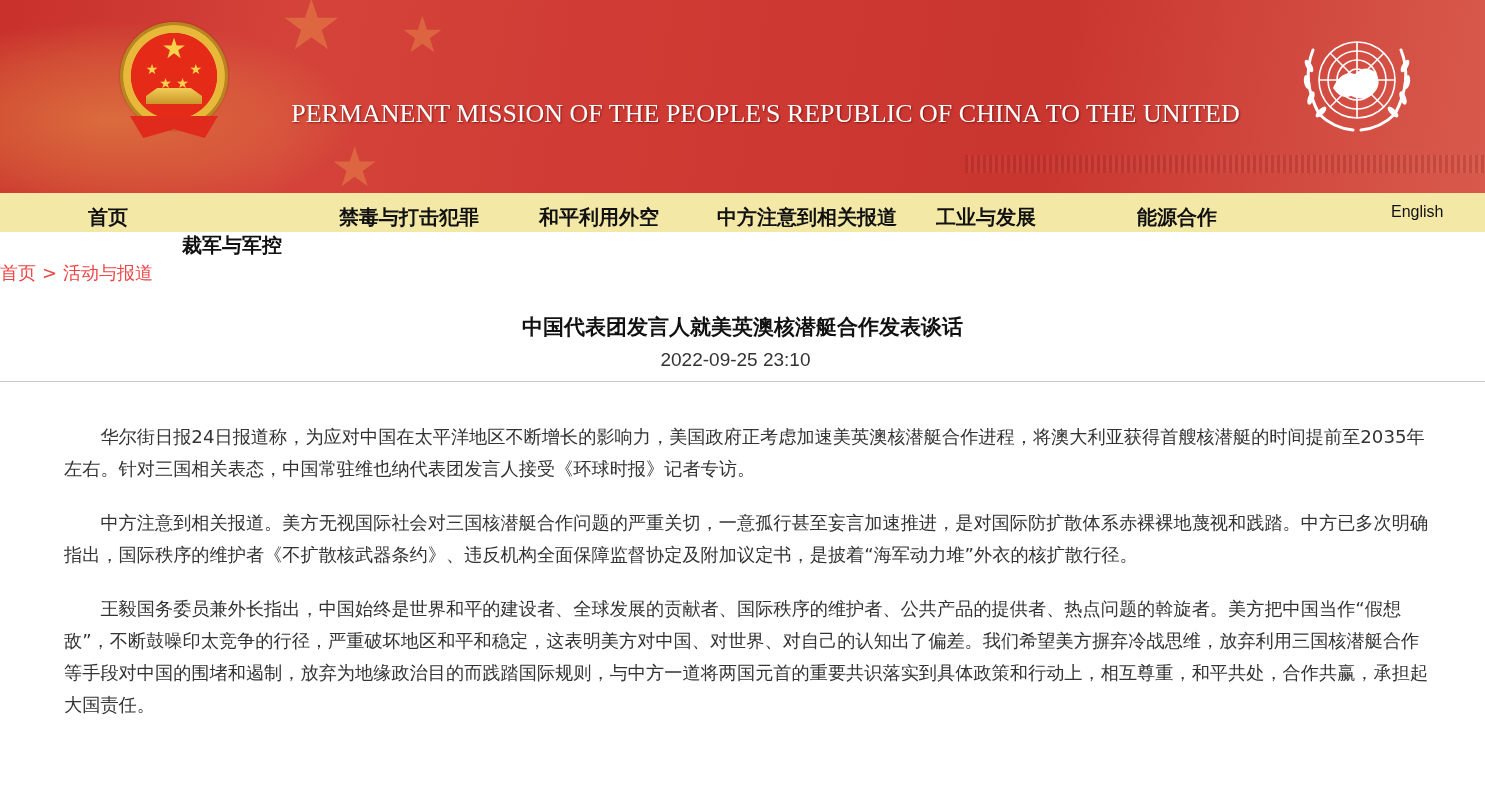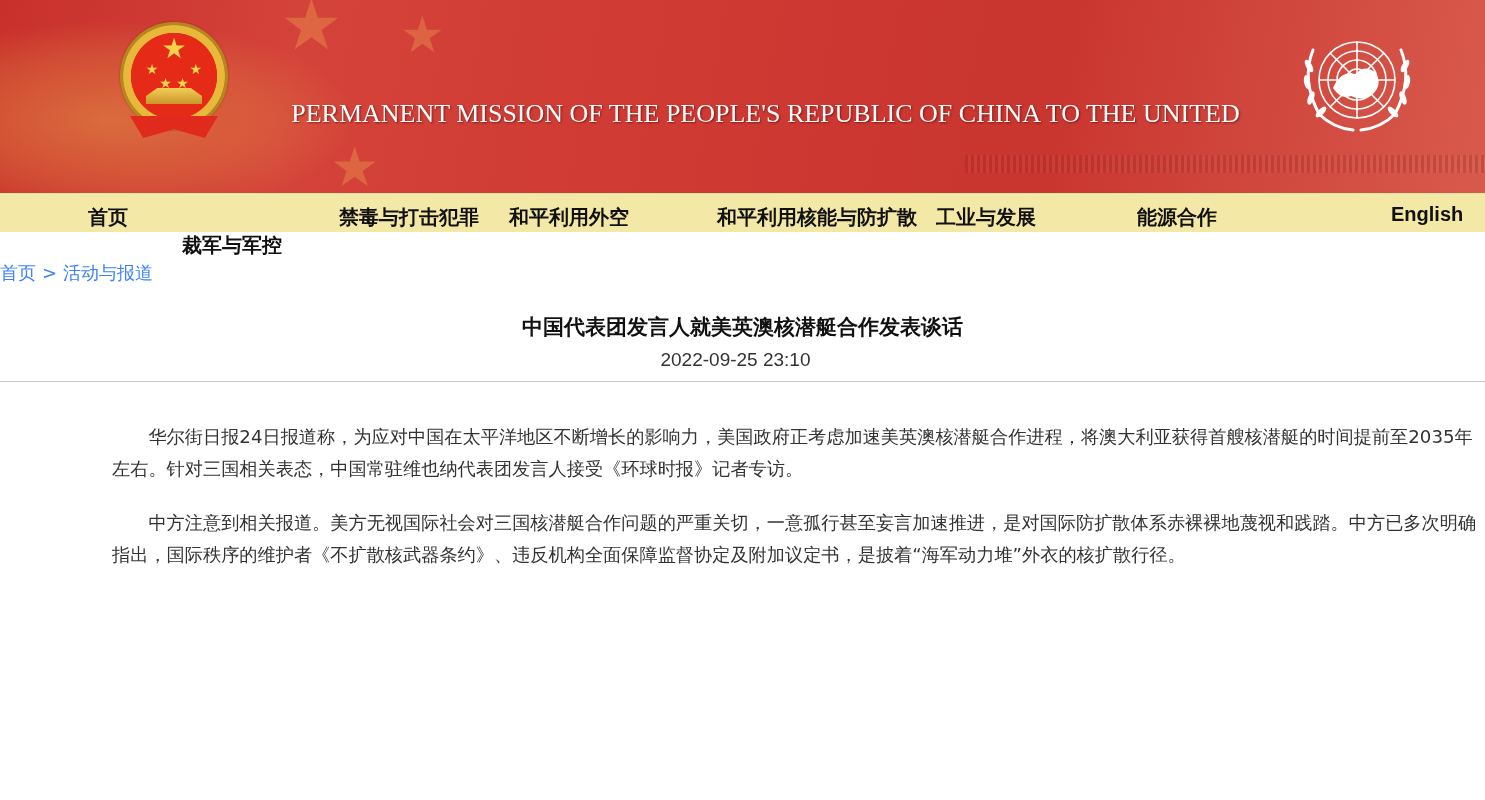--- a/index.html
+++ b/index.html
@@ -25,31 +25,31 @@
 
   .title-cn { position: absolute; left: 263px; top: 34px; font-family: "DejaVu Serif", "Liberation Serif", serif; font-size: 43px; font-weight: bold; color: #fff; letter-spacing: 0.5px;
     text-shadow: 1px 1px 2px rgba(80,0,0,0.6); white-space: nowrap; }
   .title-en { position: absolute; left: 263px; top: 89px; width: 1005px; text-align: center; font-family: "Liberation Serif", "DejaVu Serif", serif; font-size: 26px; line-height: 26px; color: #fff;
     text-shadow: 1px 1px 2px rgba(80,0,0,0.6); margin-top: 12px; }
 
   .un-emblem { position: absolute; left: 1293px; top: 30px; width: 128px; height: 110px; }
 
   .navbar { position: absolute; left: 0; top: 193px; width: 1485px; height: 39px; background: #f3e8a5; }
   .nav-item { position: absolute; top: 204px; font-size: 20px; font-weight: bold; color: #111; white-space: nowrap; font-family: "DejaVu Sans", "Liberation Sans", sans-serif; cursor: pointer; }
-  .nav-english { position: absolute; top: 203px; left: 1391px; font-family: "Liberation Sans", sans-serif; font-size: 20px; font-weight: bold; color: #111; cursor: pointer; }
+  .nav-english { position: absolute; top: 203px; left: 1391px; font-family: "Liberation Sans", sans-serif; font-size: 16px; font-weight: normal; color: #111; cursor: pointer; }
 
-  .breadcrumb { position: absolute; left: 0; top: 261px; font-size: 18px; color: #3b82f6; white-space: nowrap; }
+  .breadcrumb { position: absolute; left: 0; top: 261px; font-size: 18px; color: #ef4444; white-space: nowrap; }
   .breadcrumb span { cursor: default; }
   .breadcrumb .sep { margin: 0 6px; }
 
   .article-title { position: absolute; left: 0; width: 1485px; top: 313px; text-align: center; font-size: 21px; font-weight: bold; color: #111; }
   .article-date { position: absolute; left: 0; width: 1471px; top: 349px; text-align: center; font-family: "Liberation Sans", sans-serif; font-size: 19px; color: #333; }
   .divider { position: absolute; left: 0; top: 381px; width: 1485px; height: 1px; background: #c8c8c8; }
 
-  .content { position: absolute; left: 64px; top: 421px; width: 1370px; font-size: 18.2px; line-height: 32px; color: #333; margin-left: 48px; }
+  .content { position: absolute; left: 64px; top: 421px; width: 1370px; font-size: 18.2px; line-height: 32px; color: #333; }
   .content p { margin: 0 0 22px 0; text-indent: 2em; }
 </style>
 </head>
 <body>
 
 <div class="banner">
   <div class="flag-wave"></div>
   <div class="bg-star" style="left:280px; top:-10px;">★</div>
   <div class="bg-star" style="left:400px; top:10px; font-size:50px;">★</div>
   <div class="bg-star" style="left:330px; top:140px; font-size:55px;">★</div>
@@ -92,30 +92,31 @@
       <ellipse cx="110" cy="68" rx="3" ry="7" transform="rotate(-20 110 68)"></ellipse>
       <ellipse cx="100" cy="82" rx="3" ry="7" transform="rotate(-45 100 82)"></ellipse>
     </g>
   </svg>
 </div>
 
 <div class="navbar"></div>
 <a class="nav-item" style="left:88px;">首页</a>
 <a class="nav-item" style="left:182px;margin-top:28px;">裁军与军控</a>
 <a class="nav-item" style="left:339px;">禁毒与打击犯罪</a>
-<a class="nav-item" style="left:509px;text-align:right;">和平利用外空</a>
-<a class="nav-item" style="left:717px;">和平利用核能与防扩散</a>
+<a class="nav-item" style="left:539px;text-align:right;">和平利用外空</a>
+<a class="nav-item" style="left:717px;">中方注意到相关报道</a>
 <a class="nav-item" style="left:936px;">工业与发展</a>
 <a class="nav-item" style="left:1137px;">能源合作</a>
 <a class="nav-english">English</a>
 
 <div class="breadcrumb">
   <span>首页</span><span class="sep">&gt;</span><span>活动与报道</span>
 </div>
 
 <div class="article-title">中国代表团发言人就美英澳核潜艇合作发表谈话</div>
 <div class="article-date">2022-09-25 23:10</div>
 <div class="divider"></div>
 
 <div class="content">
   <p>华尔街日报24日报道称，为应对中国在太平洋地区不断增长的影响力，美国政府正考虑加速美英澳核潜艇合作进程，将澳大利亚获得首艘核潜艇的时间提前至2035年左右。针对三国相关表态，中国常驻维也纳代表团发言人接受《环球时报》记者专访。</p>
   <p>中方注意到相关报道。美方无视国际社会对三国核潜艇合作问题的严重关切，一意孤行甚至妄言加速推进，是对国际防扩散体系赤裸裸地蔑视和践踏。中方已多次明确指出，国际秩序的维护者《不扩散核武器条约》、违反机构全面保障监督协定及附加议定书，是披着“海军动力堆”外衣的核扩散行径。</p>
+  <p>王毅国务委员兼外长指出，中国始终是世界和平的建设者、全球发展的贡献者、国际秩序的维护者、公共产品的提供者、热点问题的斡旋者。美方把中国当作“假想敌”，不断鼓噪印太竞争的行径，严重破坏地区和平和稳定，这表明美方对中国、对世界、对自己的认知出了偏差。我们希望美方摒弃冷战思维，放弃利用三国核潜艇合作等手段对中国的围堵和遏制，放弃为地缘政治目的而践踏国际规则，与中方一道将两国元首的重要共识落实到具体政策和行动上，相互尊重，和平共处，合作共赢，承担起大国责任。</p>
 </div>
 
 </body></html>

